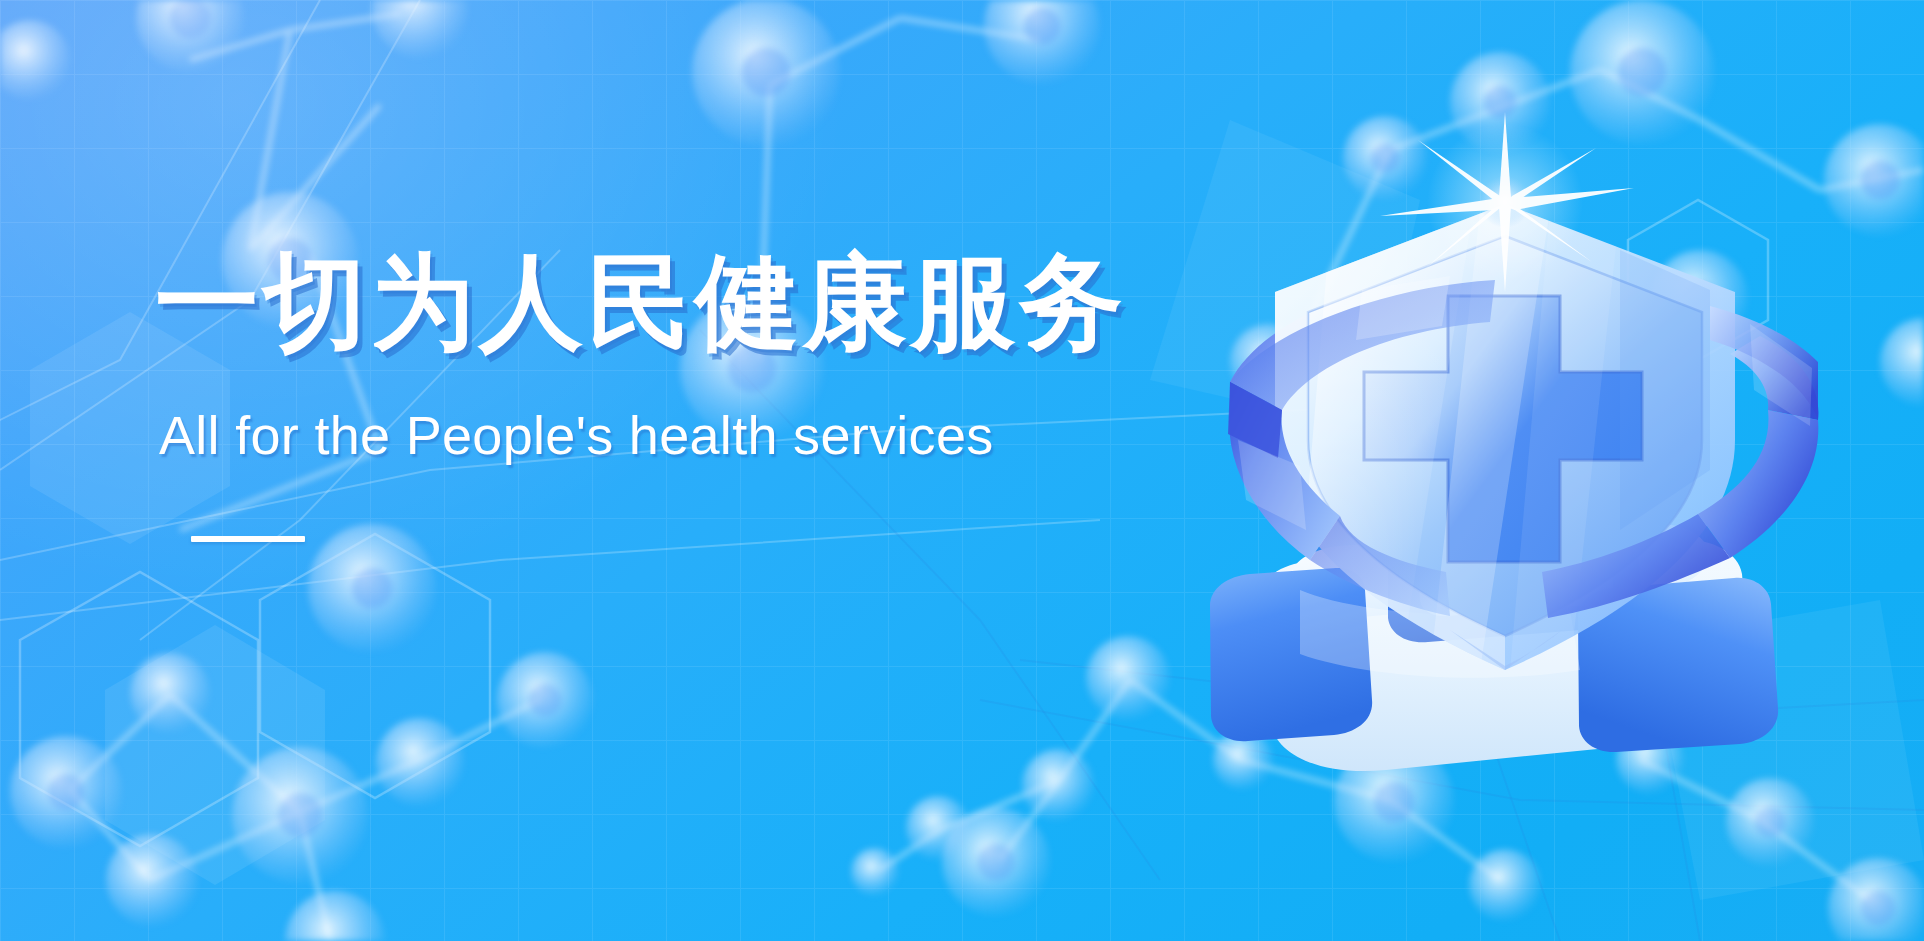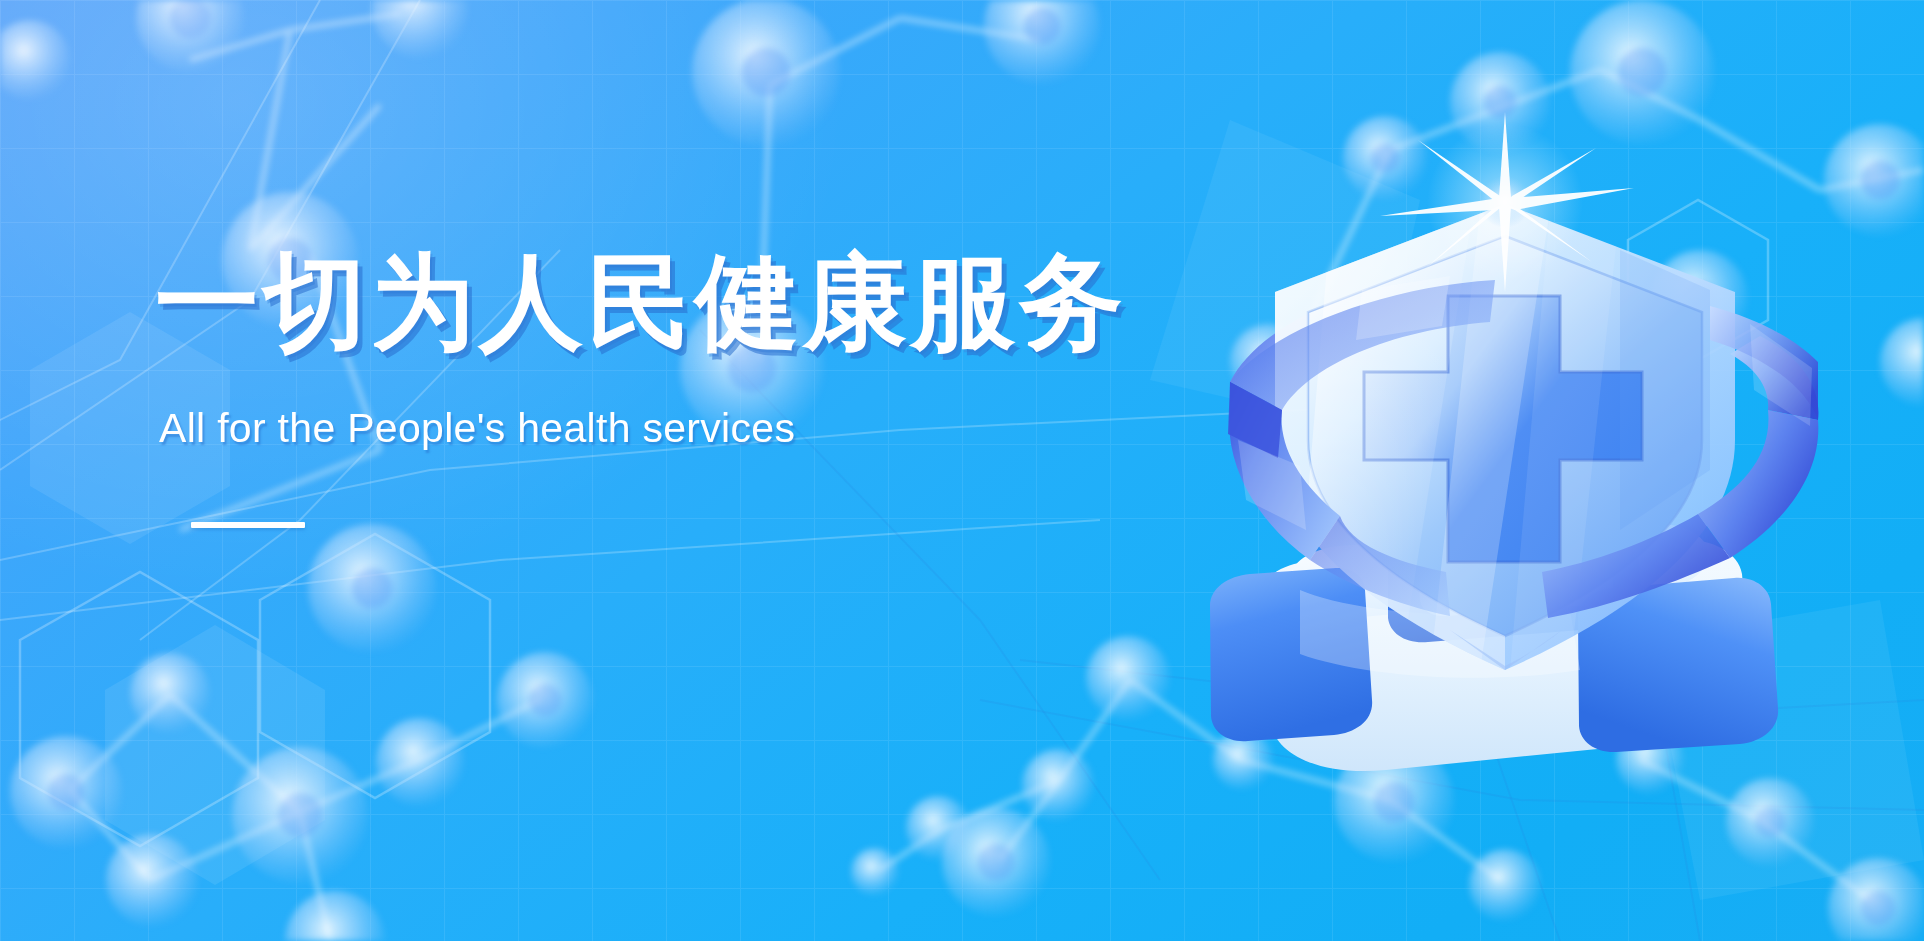--- a/index.html
+++ b/index.html
@@ -13,20 +13,21 @@
     height: 941px;
     overflow: hidden;
     font-family: "Liberation Sans", "DejaVu Sans", sans-serif;
     background: linear-gradient(142deg,
         #58a4fa 0%,
         #3fa6fb 20%,
         #28aefa 44%,
         #18b0f9 66%,
         #12aef6 84%,
         #17adf5 100%);
+    text-align: center;
   }
 
   
   .bg-layer {
     position: absolute;
     inset: 0;
     pointer-events: none;
   }
   #grid-layer {
     opacity: 0.55;
@@ -62,21 +63,21 @@
     font-weight: 700;
     color: #ffffff;
     letter-spacing: 4px;
     white-space: nowrap;
     text-shadow:
        5px 6px 0 rgba(40,110,205,0.55),
        2px 3px 0 rgba(60,135,225,0.45);
   }
   #title-en {
     margin: 46px 0 0 4px;
-    font-size: 41px;
+    font-size: 54px;
     line-height: 1.1;
     font-weight: 400;
     color: #ffffff;
     letter-spacing: 0.3px;
     white-space: nowrap;
     text-shadow: 2px 3px 2px rgba(35,105,200,0.45);
   }
   #title-divider {
     margin: 70px 0 0 36px;
     width: 114px;

